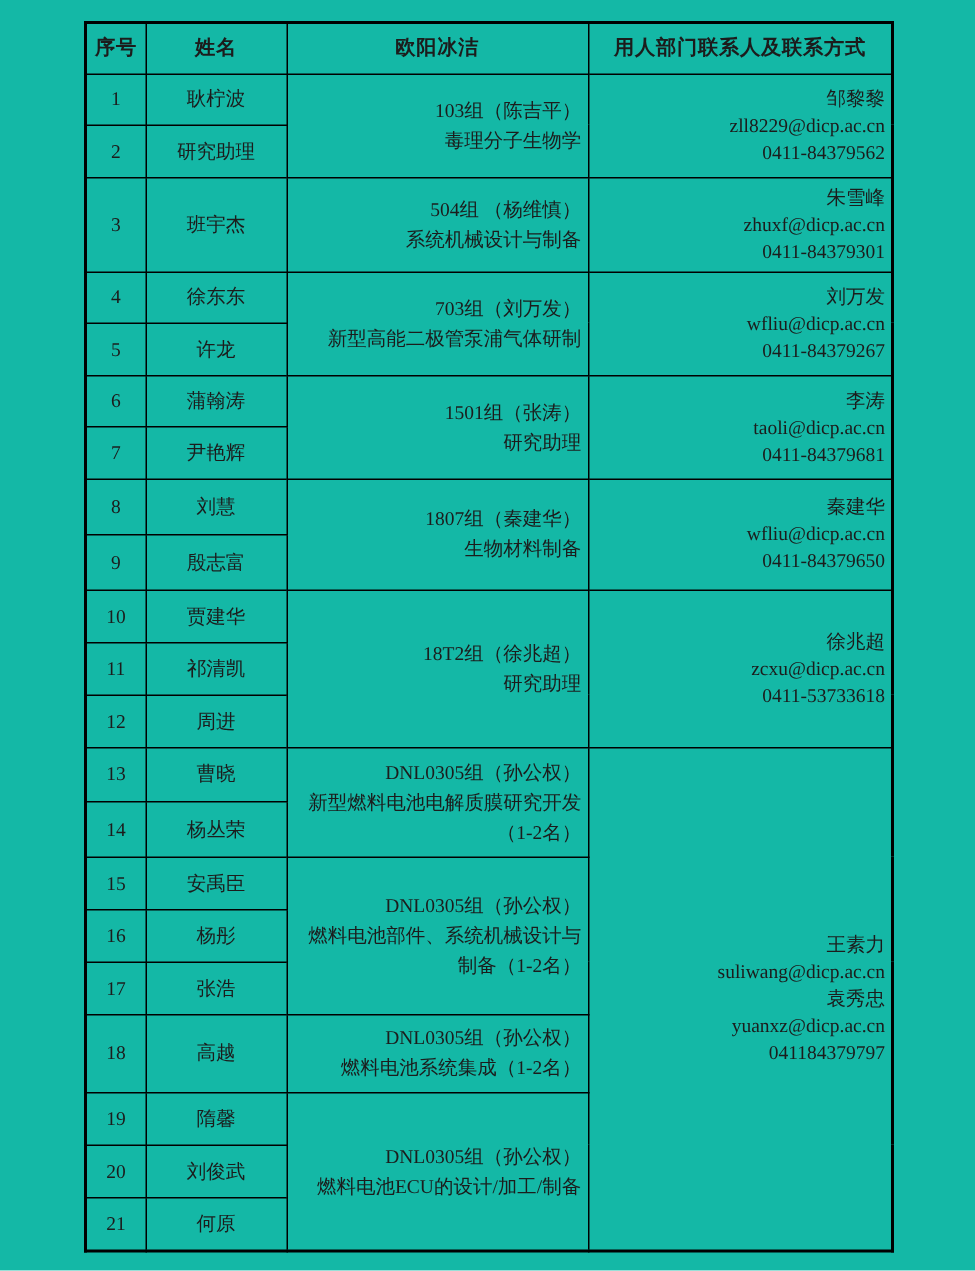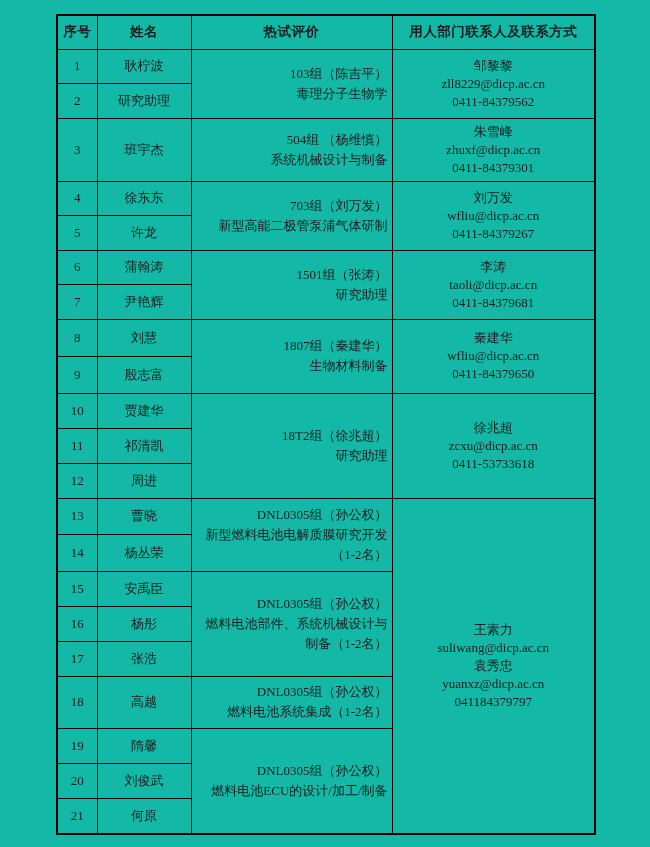--- a/index.html
+++ b/index.html
@@ -42,39 +42,40 @@
   .col-no { width: 40px; }
   .col-name { width: 94px; }
   .col-pos { width: 201px; }
   .col-contact { width: 203px; }
   td.cell-pos div {
     line-height: 20px;
     text-align: right;
   }
   td.cell-contact div {
     line-height: 18px;
+    text-align: right;
   }
 </style>
 </head>
 <body>
 
 <div class="page">
   <table class="doc-table">
     <colgroup>
       <col class="col-no">
         <col class="col-name">
         <col class="col-pos">
         <col class="col-contact">
     </colgroup>
 
     <tbody>
         <tr style="height:34px">
       <th>序号</th>
       <th>姓名</th>
-      <th>热试评价</th>
+      <th>欧阳冰洁</th>
       <th>用人部门联系人及联系方式</th>
     </tr>
 
     <tr style="height:34px">
       <td>1</td>
       <td>耿柠波</td>
       <td class="cell-pos" rowspan="2">
         <div>103组（陈吉平）</div>
         <div>毒理分子生物学</div>
       </td>

